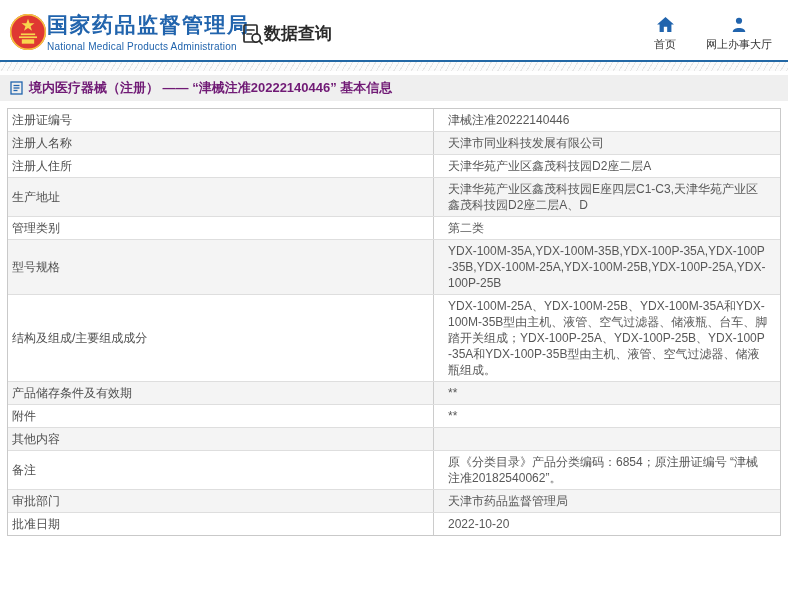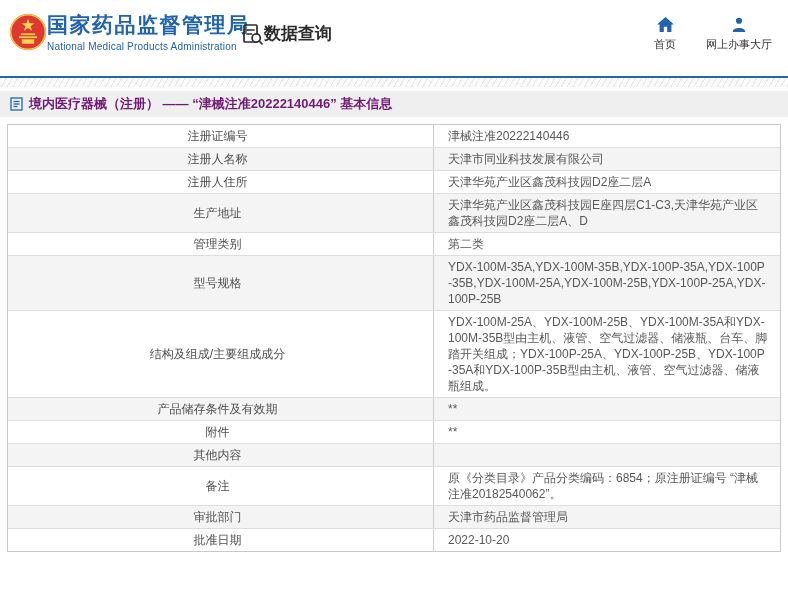--- a/index.html
+++ b/index.html
@@ -4,21 +4,21 @@
 <style>
   * { box-sizing: border-box; }
   html,body { margin:0; padding:0; background:#fff; }
   body {
     width:788px; height:598px; overflow:hidden;
     font-family:"Liberation Sans","DejaVu Sans",sans-serif;
     -webkit-font-smoothing:antialiased;
   }
 
   
-  .header { position:relative; height:78px; background:#fff; border-bottom:2px solid #2368a5; }
+  .header { position:relative; height:62px; background:#fff; border-bottom:2px solid #2368a5; }
   .emblem { position:absolute; left:9px; top:13px; width:38px; height:38px; }
   .org-block { position:absolute; left:47px; top:12px; color:#2164ad; }
   .org-cn { font-size:21px; font-weight:bold; letter-spacing:1.5px; line-height:26px; }
   .org-en { font-size:10px; line-height:13px; margin-top:2px; letter-spacing:.2px; }
   .data-query { position:absolute; left:240px; top:22px; display:flex; align-items:flex-start; 
                 color:#2b2b2b; font-size:17px; font-weight:600; cursor:pointer; }
   .top-nav { position:absolute; right:16px; top:17px; display:flex; gap:30px; }
   .nav-item { display:flex; flex-direction:column; align-items:center; gap:5px;
               font-size:11px; color:#333; cursor:pointer; white-space:nowrap; }
 
@@ -28,21 +28,21 @@
   .gap-a { height:4px; background:#fff; }
   .title-bar { height:26px; background:#efefef; display:flex; align-items:center;
                padding-left:10px; gap:6px; color:#701a75; font-size:13px; font-weight:bold; }
   .gap-b { height:7px; background:#fff; }
 
   
   .info-table { margin-left:7px; width:774px; border:1px solid #c9c9c9; background:#fff; }
   .row { display:flex; min-height:22px; border-bottom:1px solid #dedede; }
   .row:last-child { border-bottom:none; }
   .row:nth-child(even) { background:#f4f4f4; }
-  .row-label { width:426px; flex:0 0 426px; display:flex; justify-content:center; align-items:center;
+  .row-label { width:426px; flex:0 0 426px; display:flex; justify-content:flex-start; align-items:center;
                gap:3px; padding:3px 10px 3px 4px; border-right:1px solid #cccccc;
                color:#4f4f4f; font-size:12px; line-height:16px; text-align:right; }
   .row-value { flex:1; display:flex; align-items:center; padding:3px 12px 3px 14px;
                color:#585858; font-size:12px; line-height:16px; word-break:break-all; }
 </style>
 </head>
 <body>
 
 <div class="header">
   <svg class="emblem" viewBox="0 0 40 40">

